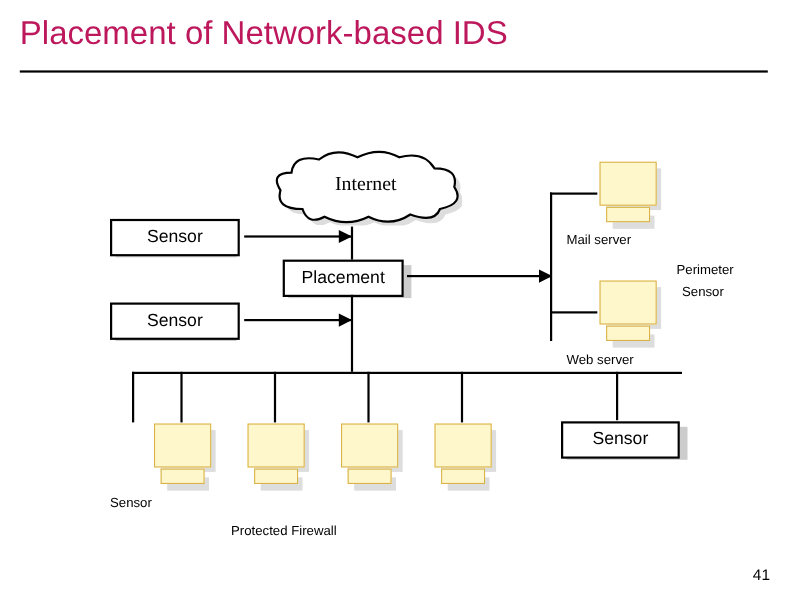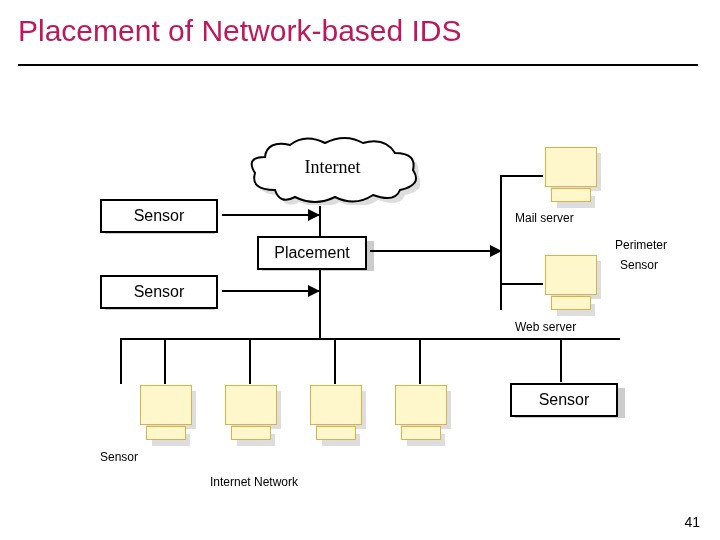--- a/index.html
+++ b/index.html
@@ -97,21 +97,21 @@
 <div class="host-shadow" style="left:398px;top:388px">
     <div class="screen"></div>
     <div class="base"></div>
   </div>
 <div class="host" style="left:395px;top:385px">
     <div class="screen"></div>
     <div class="base"></div>
   </div>
 
 <div class="label" style="left:100px;top:450px">Sensor</div>
-<div class="label" style="left:210px;top:475px">Internet Network</div>
+<div class="label" style="left:210px;top:475px">Protected Firewall</div>
 
 <div class="line" style="left:319px;top:206px;width:2px;height:30px"></div>
 
 <div class="line" style="left:222px;top:214px;width:97px;height:2px"></div>
 <div class="arrow-r" style="left:308px;top:209px"></div>
 
 <div class="line" style="left:319px;top:268px;width:2px;height:70px"></div>
 <div class="line" style="left:222px;top:290px;width:97px;height:2px"></div>
 <div class="arrow-r" style="left:308px;top:285px"></div>
 

